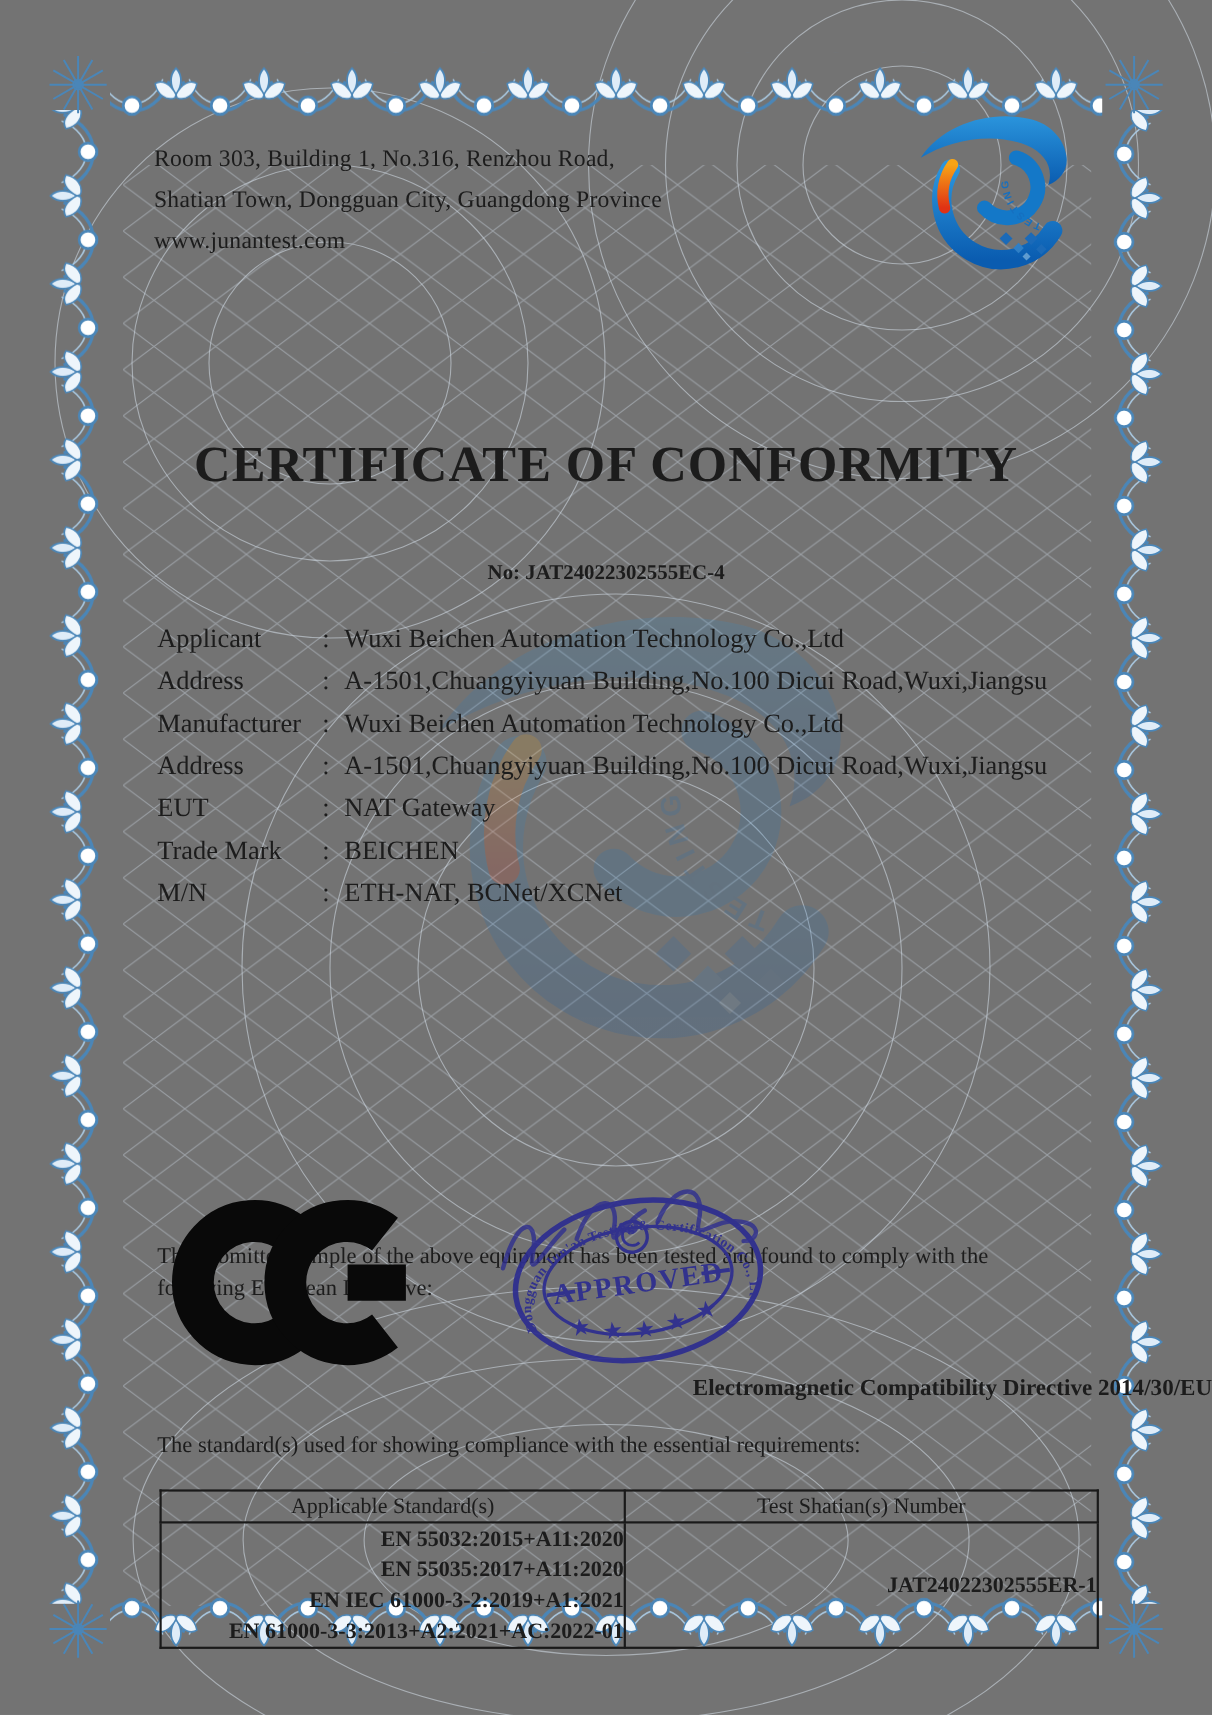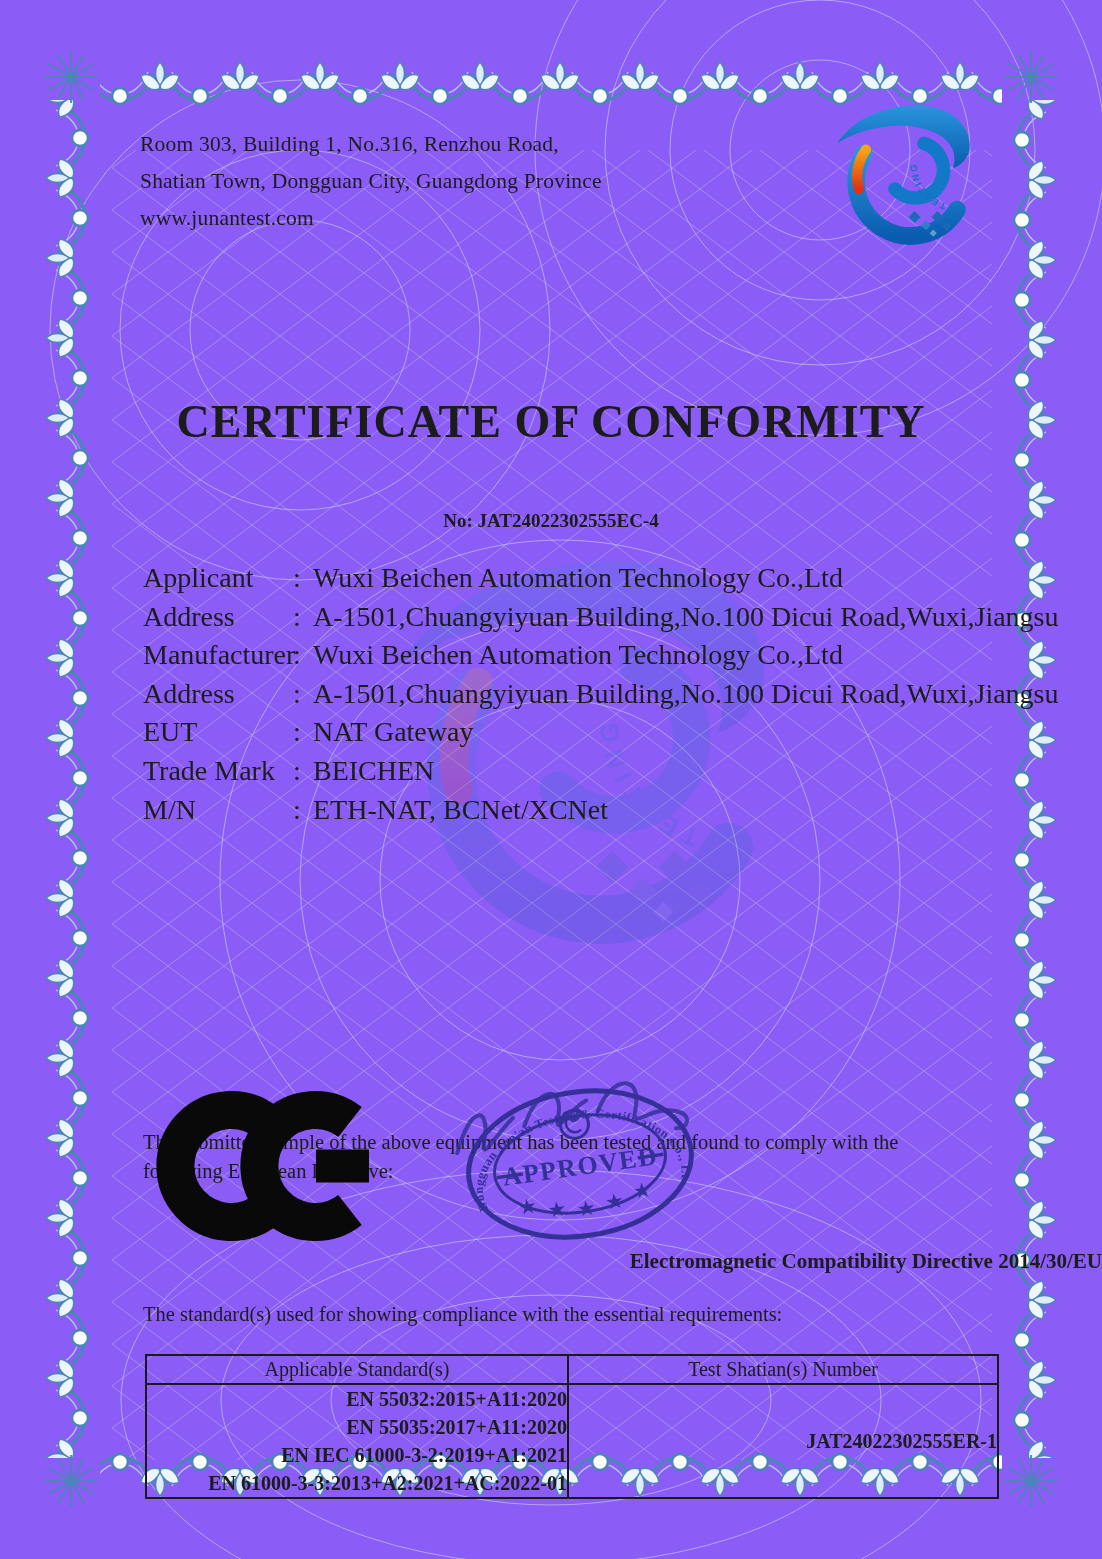--- a/index.html
+++ b/index.html
@@ -1,35 +1,35 @@
 <!DOCTYPE html>
 <html><head>
 <meta charset="utf-8">
 <style>
   html,body{margin:0;padding:0;background:#9a9a9a;}
   .page{
     position:relative; width:1102px; height:1559px; margin:0 auto;
-    background:#8b5cf6; overflow:hidden;
+    background:#737373; overflow:hidden;
     font-family:"Liberation Serif","DejaVu Serif",serif; color:#1c1c1c;
   }
   .abs{position:absolute;}
   svg{display:block;}
   .bg-svg{position:absolute; left:0; top:0; z-index:0;}
   .content{position:relative; z-index:1;}
 
   .hdr{left:140px; top:126px; font-size:21.5px; line-height:37px; letter-spacing:.2px;}
   .brand-logo{left:826px; top:100px; z-index:1;}
 
   .title{left:0; top:284px; width:1102px; text-align:center;
          font-size:46px; font-weight:bold; letter-spacing:1px;}
   .cert-no{left:0; top:346px; width:1102px; text-align:center;
            font-size:19px; font-weight:bold;}
 
   .fields{left:143px; top:376px; width:820px;}
-  .frow{display:flex; height:38.6px; font-size:28px;}
+  .frow{display:flex; height:38.6px; align-items:center; font-size:24px;}
   .flabel{width:150px; flex:0 0 150px;}
   .fcolon{width:20px; flex:0 0 20px;}
   .fvalue{white-space:nowrap;}
 
   .intro{left:143px; top:672px; width:800px; font-size:20.5px; line-height:29px; margin:0;}
   .directive{left:0; top:735px; width:1102px; text-align:right;
              font-size:21px; font-weight:bold;}
   .note{left:143px; top:764px; font-size:20.5px;}
 
   .stdtable{left:145px; top:792px; width:854px; border:2px solid #1d4ed8;

